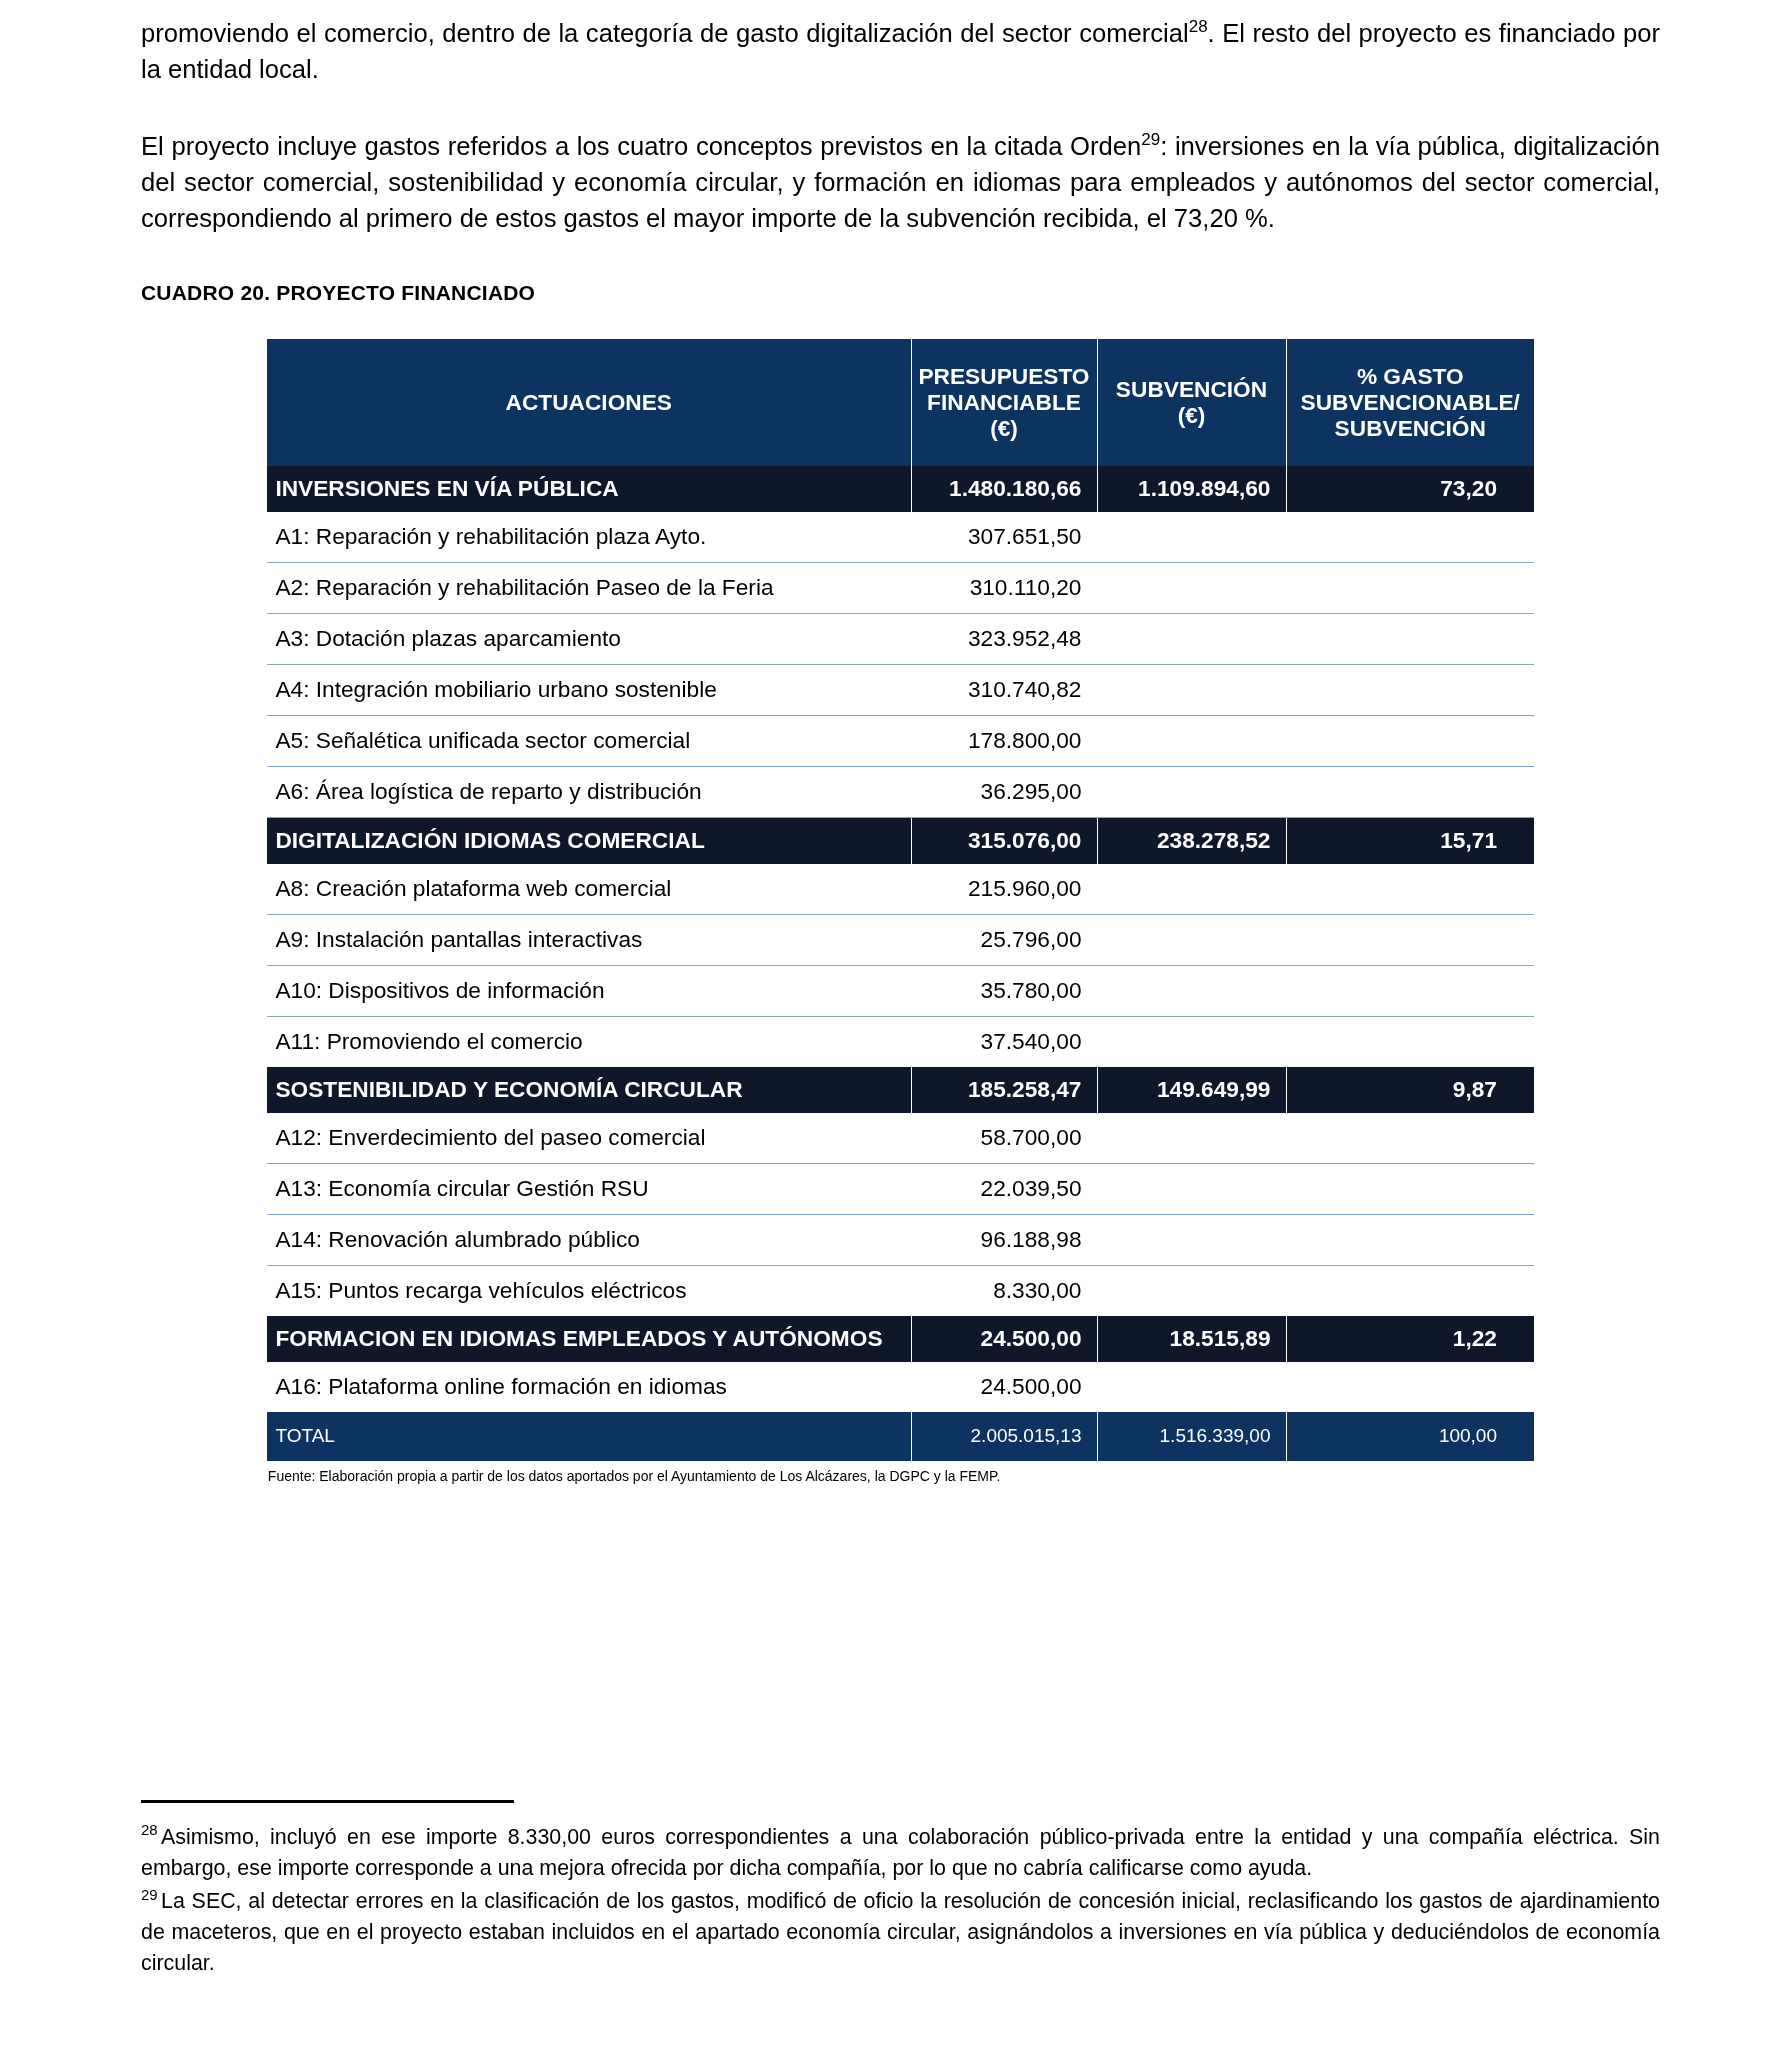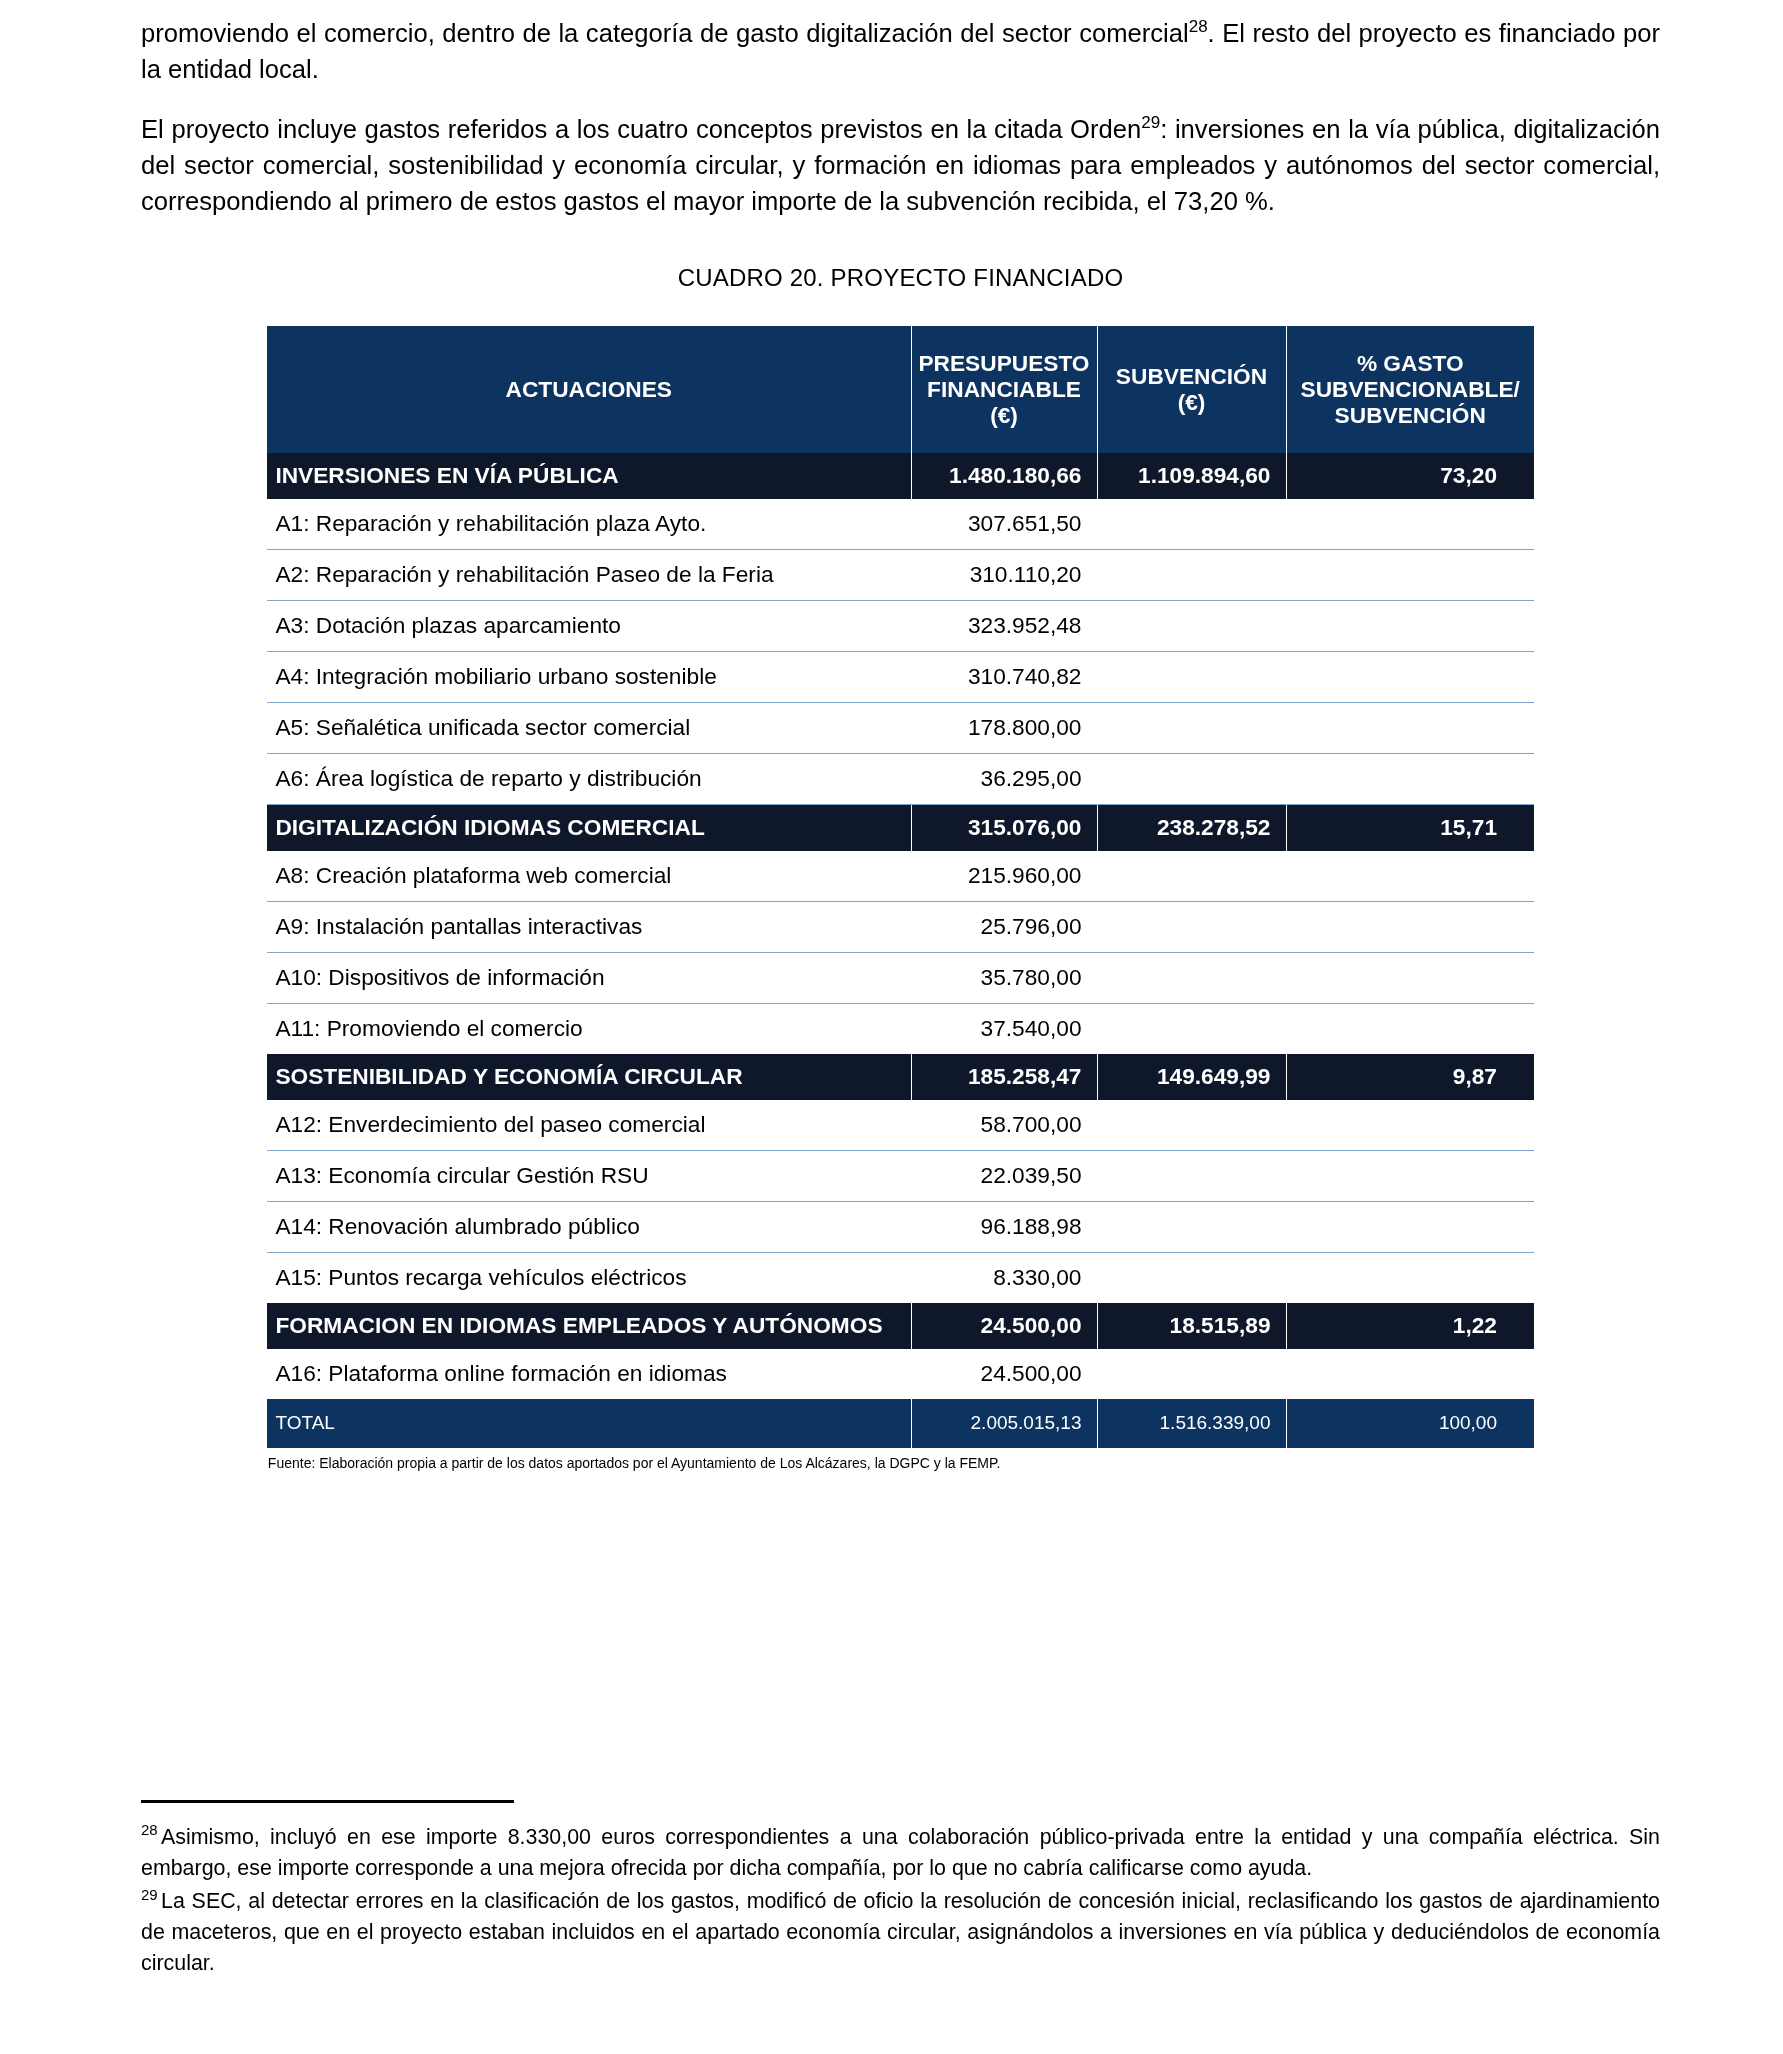--- a/index.html
+++ b/index.html
@@ -26,36 +26,36 @@
 
   
   p.body-par {
     margin: 0 0 0 0;
     font-size: 25.6px;
     line-height: 1.42;
     text-align: justify;
     text-justify: inter-word;
     letter-spacing: 0px;
   }
-  p.body-par + p.body-par { margin-top: 23px; }
+  p.body-par + p.body-par { margin-top: 40px; }
 
   sup.fn-ref {
     font-size: 17px;
     vertical-align: super;
     line-height: 0;
   }
 
   
   .table-block {
     margin-top: 44px;
   }
   .cuadro-title {
-    text-align: center;
-    font-size: 24px;
-    font-weight: normal;
+    text-align: left;
+    font-size: 21px;
+    font-weight: bold;
     letter-spacing: 0.2px;
     margin: 0 0 34px 0;
   }
 
   table.cuadro {
     border-collapse: collapse;
     width: 1267px;
     margin: 0 auto;
     table-layout: fixed;
     font-size: 22px;

